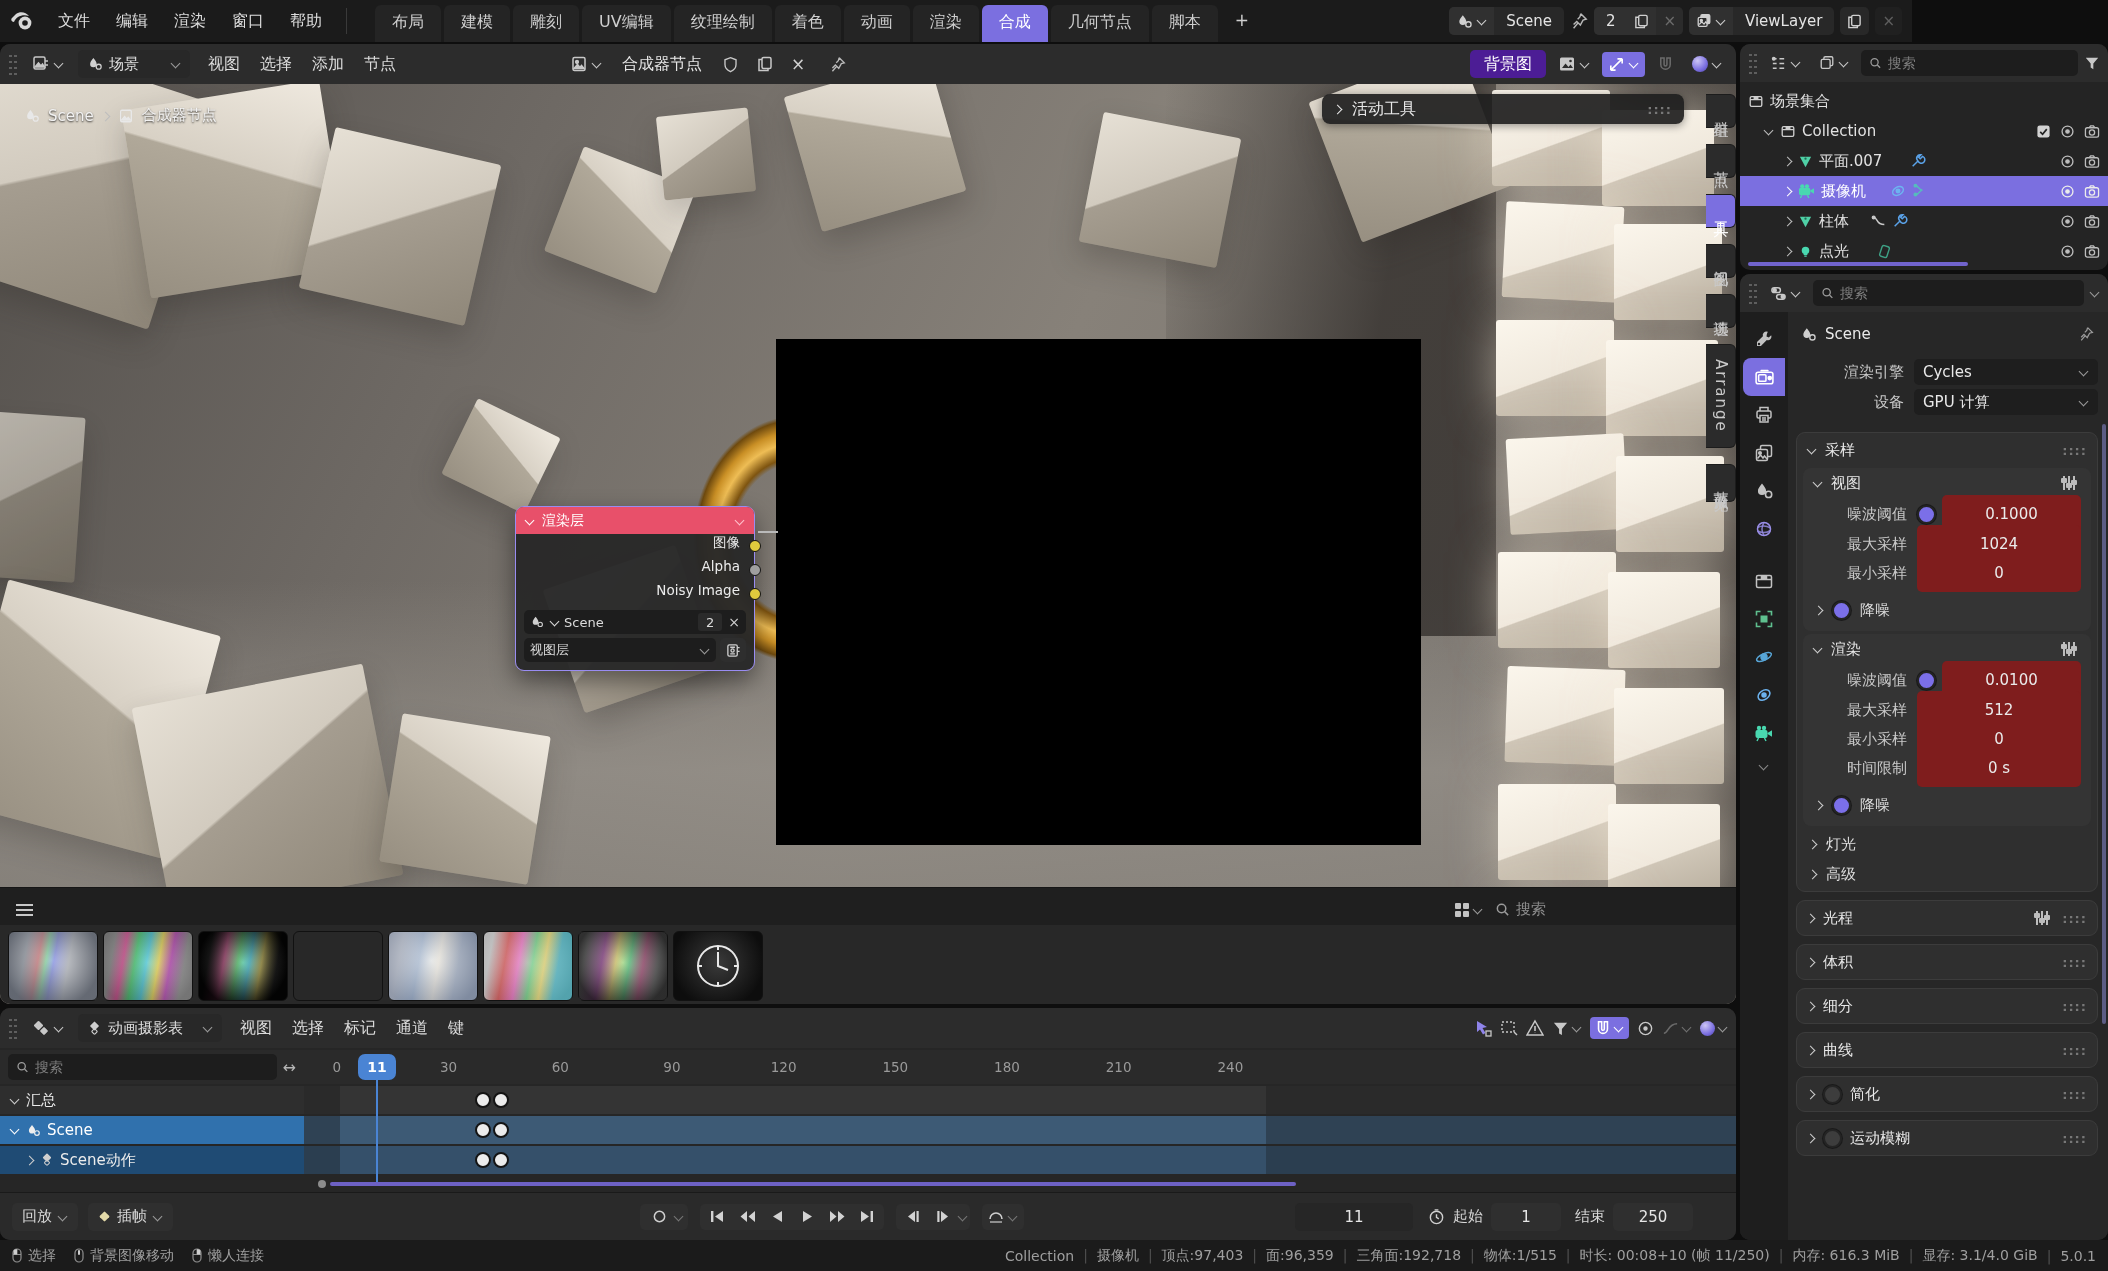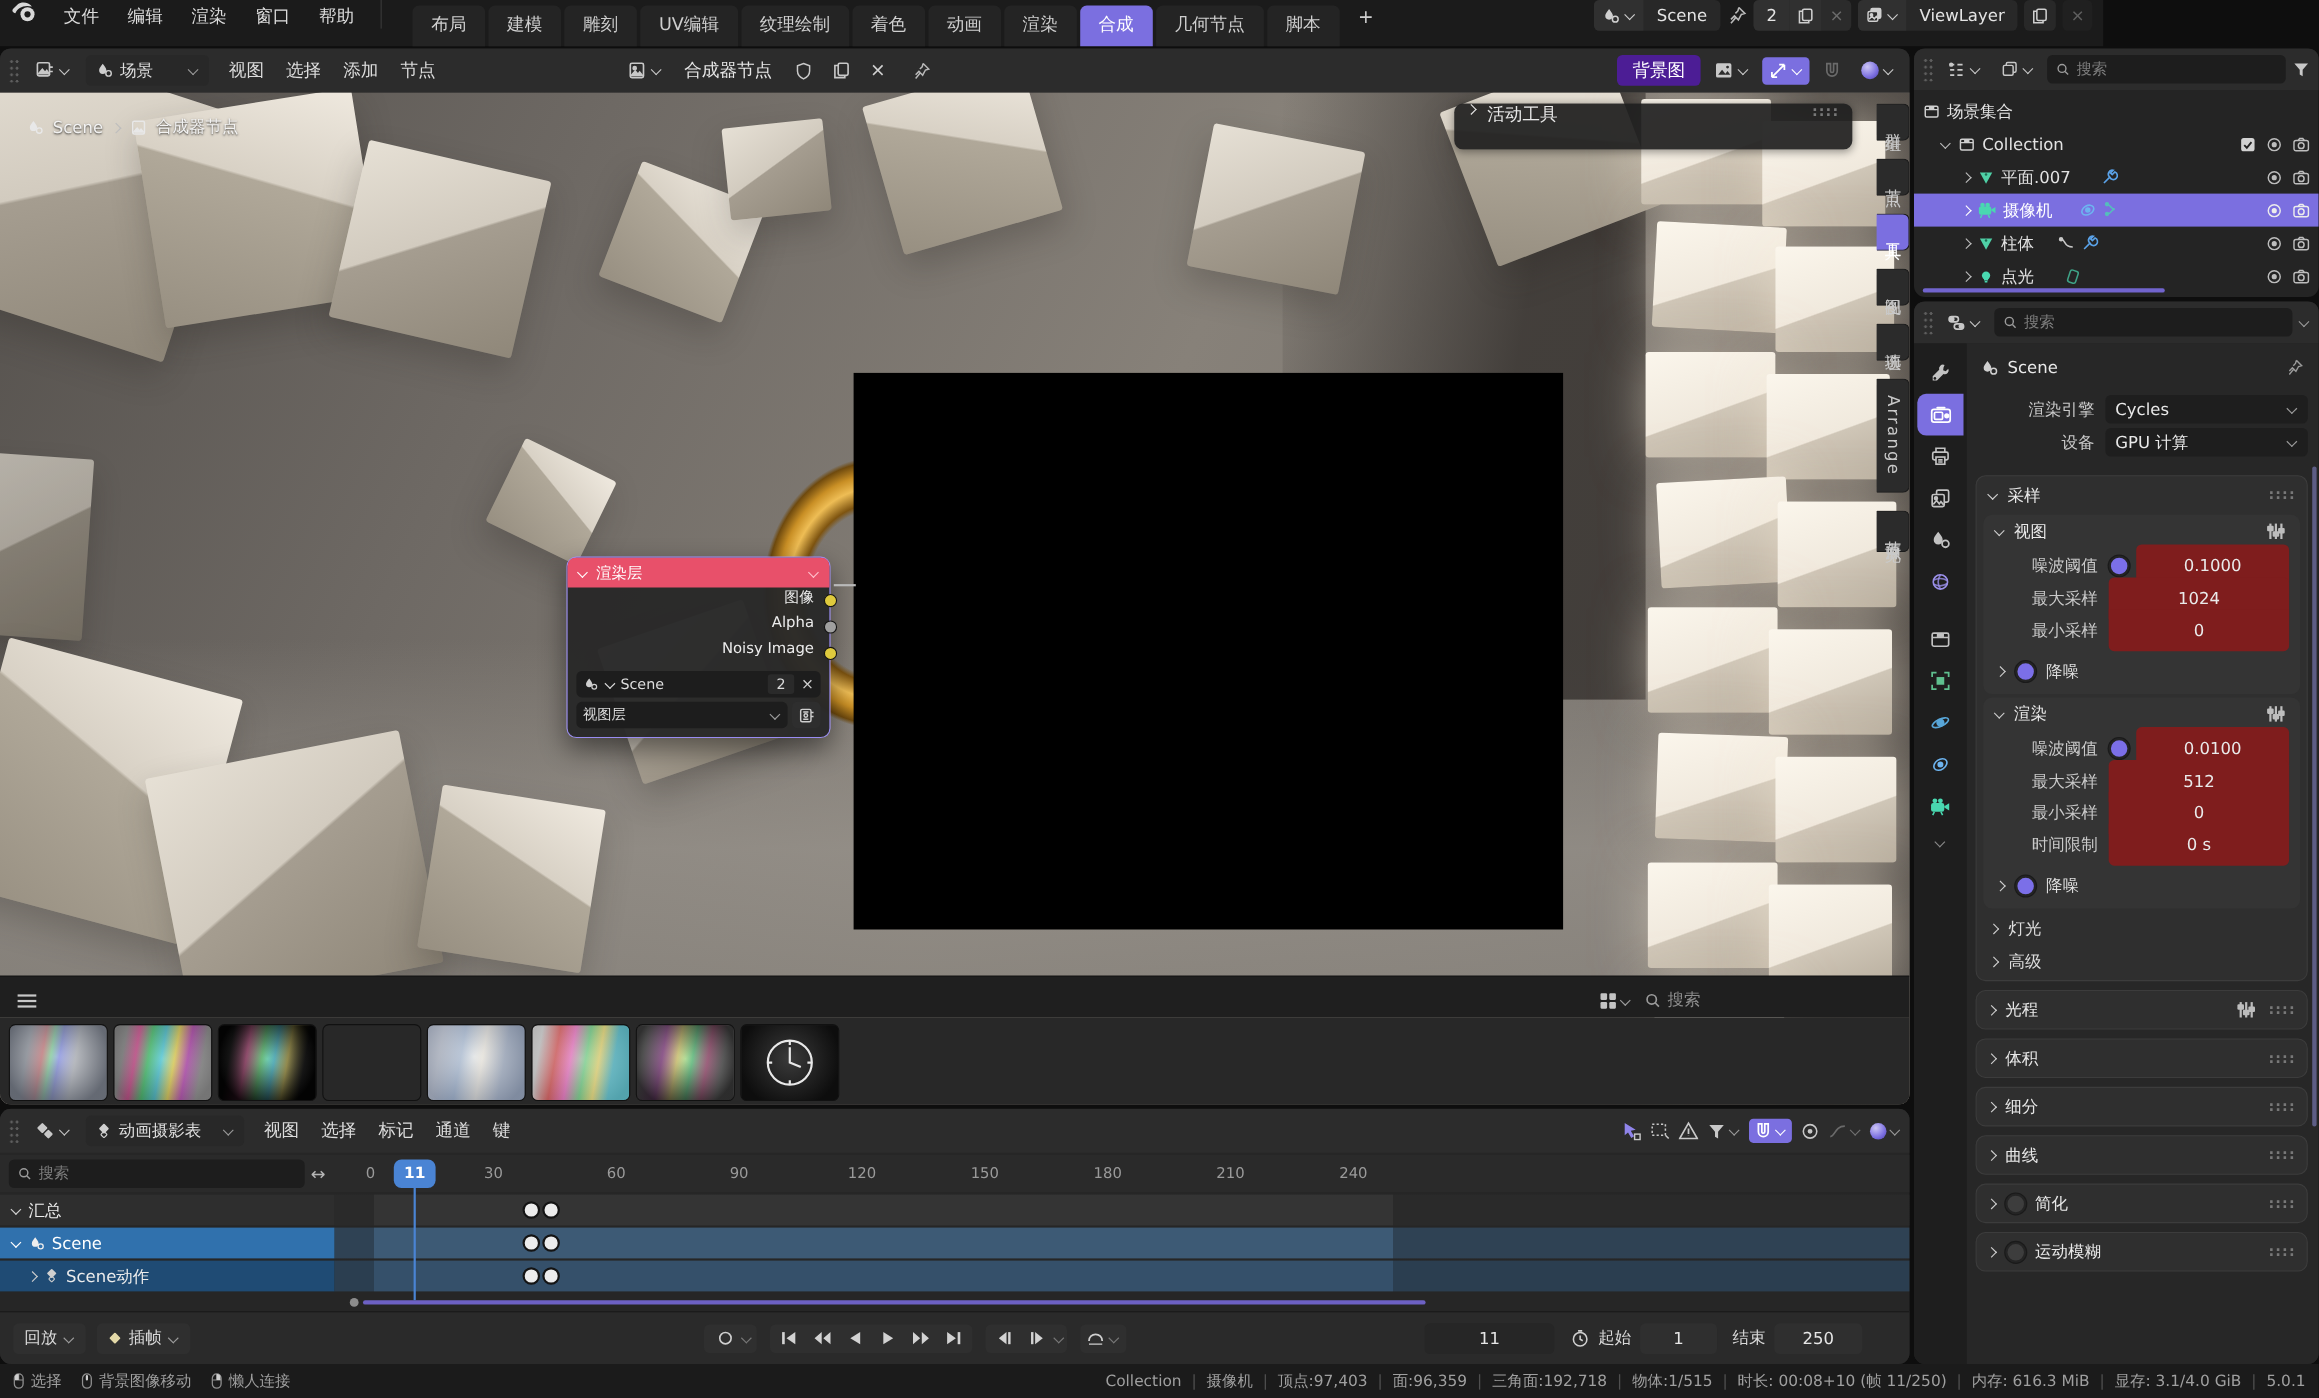--- a/index.html
+++ b/index.html
@@ -8,21 +8,21 @@
 svg{display:block}
 .abs{position:absolute}
 .flex{display:flex;align-items:center}
 .chev{width:10px;height:8px;display:inline-block;position:relative;flex:none}
 .chev::after{content:"";position:absolute;left:1px;top:0;width:6px;height:6px;border-right:1.7px solid currentColor;border-bottom:1.7px solid currentColor;transform:rotate(45deg)}
 .chev-r{width:8px;height:10px;display:inline-block;position:relative;flex:none}
 .chev-r::after{content:"";position:absolute;left:0;top:2px;width:6px;height:6px;border-right:1.7px solid currentColor;border-bottom:1.7px solid currentColor;transform:rotate(-45deg)}
 .dots4{color:#787878;font-size:13px;letter-spacing:1px;font-weight:bold}
 .grip{width:10px;height:22px;flex:none;background-image:radial-gradient(circle,#6a6a6a 1.2px,transparent 1.4px);background-size:5px 6px;opacity:.8}
 
-.topbar{position:absolute;left:0;top:0;width:1912px;height:42px;background:#1b1b1b;display:flex;align-items:flex-start;padding:0 10px;gap:4px;z-index:40}
+.topbar{position:absolute;left:0;top:0;width:1912px;height:42px;background:#1b1b1b;display:flex;align-items:center;padding:0 10px;gap:4px;z-index:40}
 .menu{padding:5px 12px;border-radius:5px;color:#dcdcdc;font-size:16px}
 .ws-tabs{display:flex;gap:3px;margin-left:16px;align-self:flex-end}
 .ws-tab{padding:7px 17px 9px;border-radius:6px 6px 0 0;background:#242424;color:#cfcfcf;font-size:16px;white-space:nowrap}
 .ws-tab.active{background:#7b6fe0;color:#fff}
 .ws-add{padding:6px 13px 8px;font-size:17px;color:#cfcfcf}
 .tb-right{margin-left:auto;display:flex;align-items:center;gap:6px}
 .pill{display:flex;align-items:stretch;border-radius:5px;overflow:hidden;background:#282828;height:28px}
 .pill .seg-ico{display:flex;align-items:center;gap:4px;padding:0 7px;background:#303030;color:#cfcfcf}
 .pill .seg-txt{display:flex;align-items:center;padding:0 12px;color:#e4e4e4;font-size:15px}
 .tb-btn{display:flex;align-items:center;gap:3px;height:28px;padding:0 7px;border-radius:5px;background:#282828;color:#c4c4c4}
@@ -39,21 +39,21 @@
 .vp{position:absolute;left:0;top:40px;right:0;bottom:0;overflow:hidden;background:linear-gradient(115deg,#55514d 0%,#6e6964 26%,#878179 55%,#7a756f 78%,#6b6660 100%)}
 .vp-floor{position:absolute;left:0;bottom:0;width:100%;height:46%;background:linear-gradient(to bottom,rgba(150,145,138,0) 0,rgba(151,146,139,.75) 45%,rgba(132,127,120,.9) 100%)}
 .vp-darkright{position:absolute;right:240px;top:0;width:330px;height:60%;background:linear-gradient(100deg,rgba(52,48,45,0) 0,rgba(52,48,45,.8) 60%);}
 .cube{position:absolute;background:linear-gradient(150deg,#e6e0d5 0%,#d2cbbf 46%,#a59d90 47%,#8f8779 100%);box-shadow:0 14px 30px rgba(40,36,32,.25);border-radius:3px}
 .cube.b{background:linear-gradient(205deg,#efe9df 0%,#d8d1c5 40%,#b0a899 41%,#978f81 100%)}
 .tower{position:absolute;right:0;top:0;width:262px;height:100%;background:linear-gradient(to right,rgba(70,65,60,.0),rgba(64,59,54,.65) 70%)}
 .tcube{position:absolute;width:118px;height:96px;background:linear-gradient(160deg,#fbf6ec 0%,#f0e9dd 55%,#cfc6b7 56%,#b7ad9d 100%);box-shadow:0 0 46px rgba(255,243,224,.5);border-radius:3px}
 .torus{position:absolute;border-radius:50%;background:radial-gradient(closest-side,rgba(0,0,0,0) 52%,#7e5410 56%,#eebd55 66%,#c98f25 74%,#6f4a0e 82%,rgba(0,0,0,0) 85%)}
 .viewer-black{position:absolute;background:#000}
 .crumbs{position:absolute;display:flex;align-items:center;gap:8px;color:#f2f2f2;font-size:15px;text-shadow:0 1px 2px rgba(0,0,0,.8)}
-.atool{position:absolute;height:42px;background:rgba(30,30,30,.92);border-radius:8px;display:flex;padding:0 12px;gap:10px;color:#e8e8e8;font-size:16px;box-shadow:0 2px 8px rgba(0,0,0,.4)}
+.atool{position:absolute;height:30px;background:rgba(30,30,30,.92);border-radius:8px;display:flex;align-items:center;padding:0 12px;gap:10px;color:#e8e8e8;font-size:16px;box-shadow:0 2px 8px rgba(0,0,0,.4)}
 .sidetabs{position:absolute;display:flex;flex-direction:column;gap:16px}
 .sidetab{writing-mode:vertical-rl;background:#2b2b2b;color:#c9c9c9;border-radius:0 6px 6px 0;padding:14px 5px;font-size:15px;letter-spacing:2px;border:1px solid #1c1c1c;border-left:none}
 .sidetab.active{background:#7b6fe0;color:#fff}
 
 .node{position:absolute;width:240px;border-radius:9px;background:rgba(40,40,40,.97);border:1.5px solid #998cf2;box-shadow:0 10px 24px rgba(0,0,0,.45)}
 .node-h{height:27px;background:#e8506a;border-radius:7px 7px 0 0;display:flex;align-items:center;gap:7px;padding:0 9px;color:#fff;font-size:14px}
 .sock-row{height:24px;display:flex;justify-content:flex-end;padding-right:14px;color:#ececec;font-size:13.5px;position:relative}
 .sock{position:absolute;right:-7px;top:50%;transform:translateY(-50%);width:12px;height:12px;border-radius:50%;border:1.5px solid #141414}
 .nfield{margin:4px 8px;background:#1d1d1d;border-radius:5px;height:24px;display:flex;align-items:center;padding:0 6px;gap:6px;color:#dcdcdc;font-size:13px}
 .wire{position:absolute;height:2px;background:#b9b9b9}

